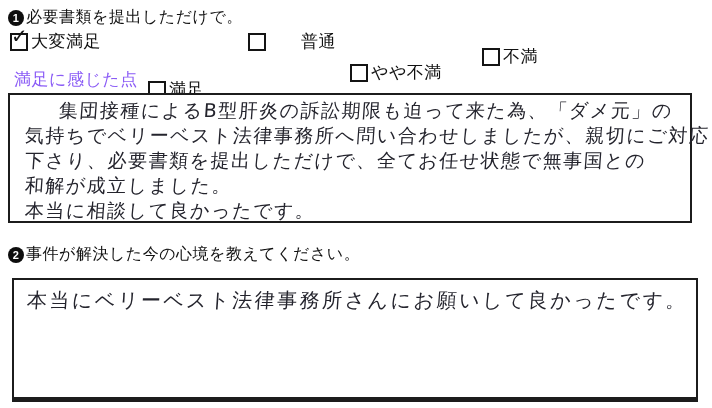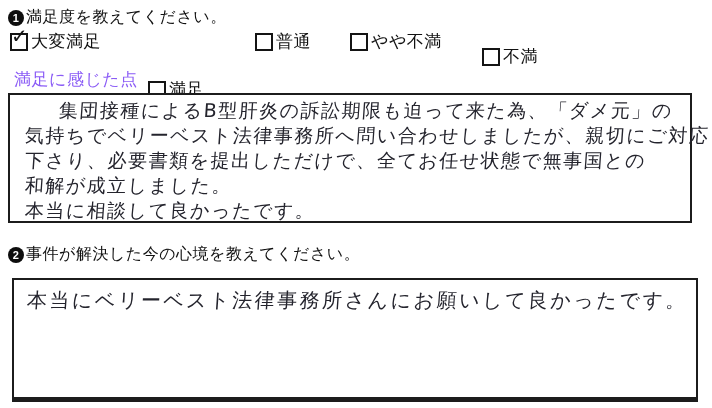--- a/index.html
+++ b/index.html
@@ -28,21 +28,21 @@
     font-size:11px;font-weight:bold;
     margin-right:2px;flex:0 0 auto;
   }
   
   .options{position:absolute;top:30px;left:0;width:712px;height:24px;}
   .option{
     position:absolute;top:0;
     display:inline-flex;align-items:center;
     font-size:17px;letter-spacing:0.5px;white-space:nowrap;
   }
-  .o1{left:10px;} .o2{left:148px;margin-top:48px;} .o3{left:255px;} .o4{left:350px;} .o5{left:482px;margin-top:15px;}
+  .o1{left:10px;} .o2{left:148px;margin-top:48px;} .o3{left:248px;gap:32px;} .o4{left:350px;margin-top:31px;} .o5{left:482px;margin-top:15px;}
   .cb{
     position:relative;display:inline-block;
     width:14px;height:14px;
     border:2px solid #141414;
     margin-right:3px;background:#ffffff;flex:0 0 auto;
   }
   .cb .mark{
     position:absolute;top:-9px;left:-1px;
     font-family:"DejaVu Sans",sans-serif;
     font-size:20px;font-weight:bold;color:#141414;line-height:1;
@@ -72,21 +72,21 @@
   .hw.indent{padding-left:34px;}
   .box2 .hw{font-size:20px;letter-spacing:2.5px;line-height:28px;}
 </style>
 </head>
 <body>
 
 <div class="page">
 
   <div class="q-row q1-row">
     <span class="qnum">1</span>
-    <span class="qtext">満足度を教えてください。</span>
+    <span class="qtext">必要書類を提出しただけで。</span>
   </div>
 
   <div class="options">
     <span class="option o1">
       <span class="cb">
           <span class="mark">✓</span>
         </span>
       <span class="opt-label">大変満足</span>
     </span>
     <span class="option o2">

